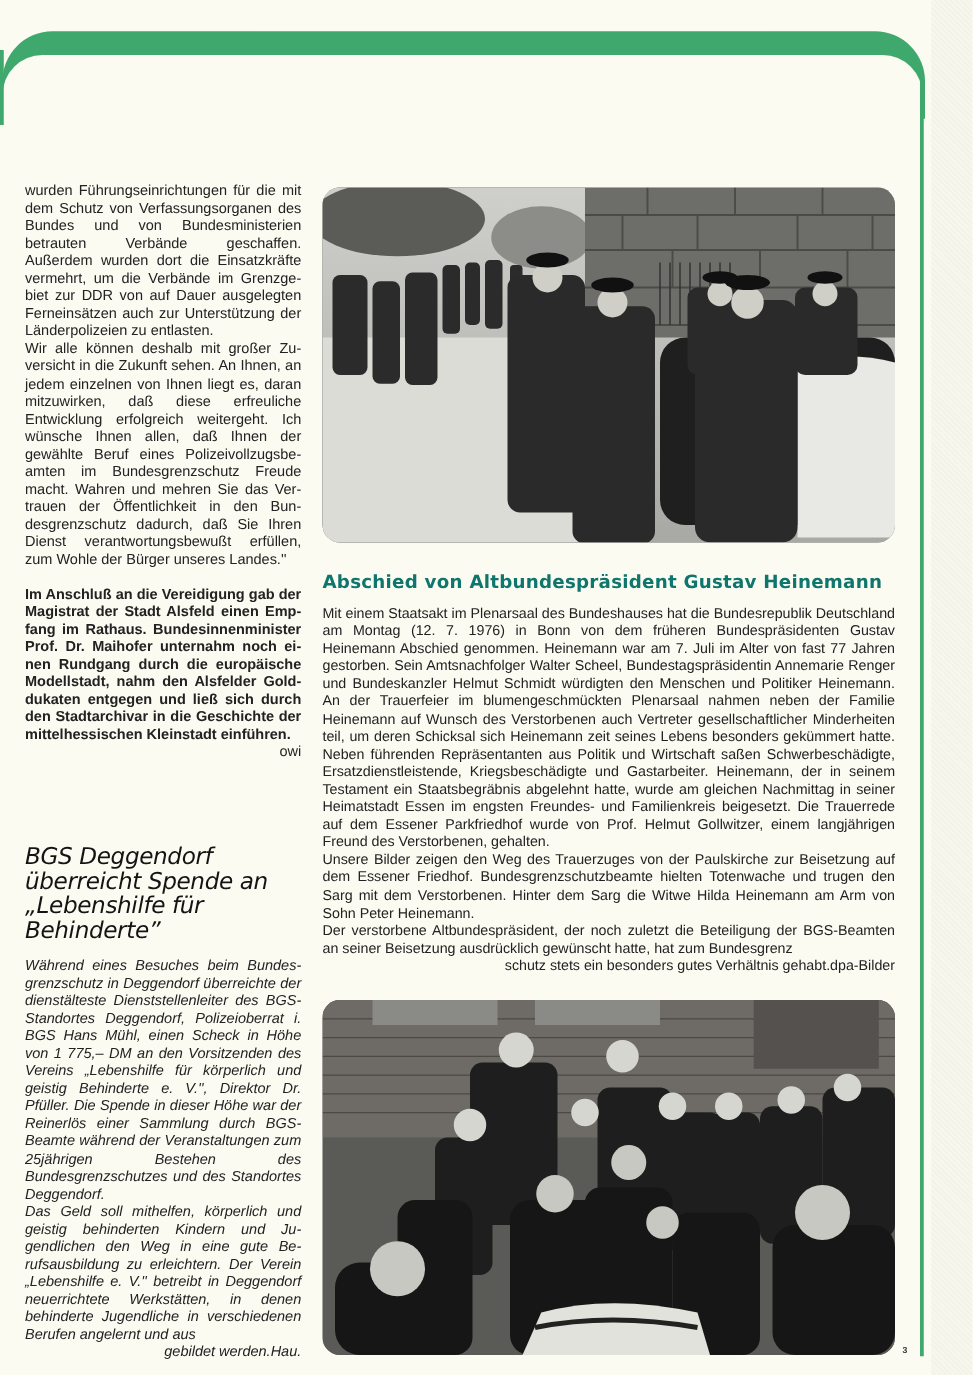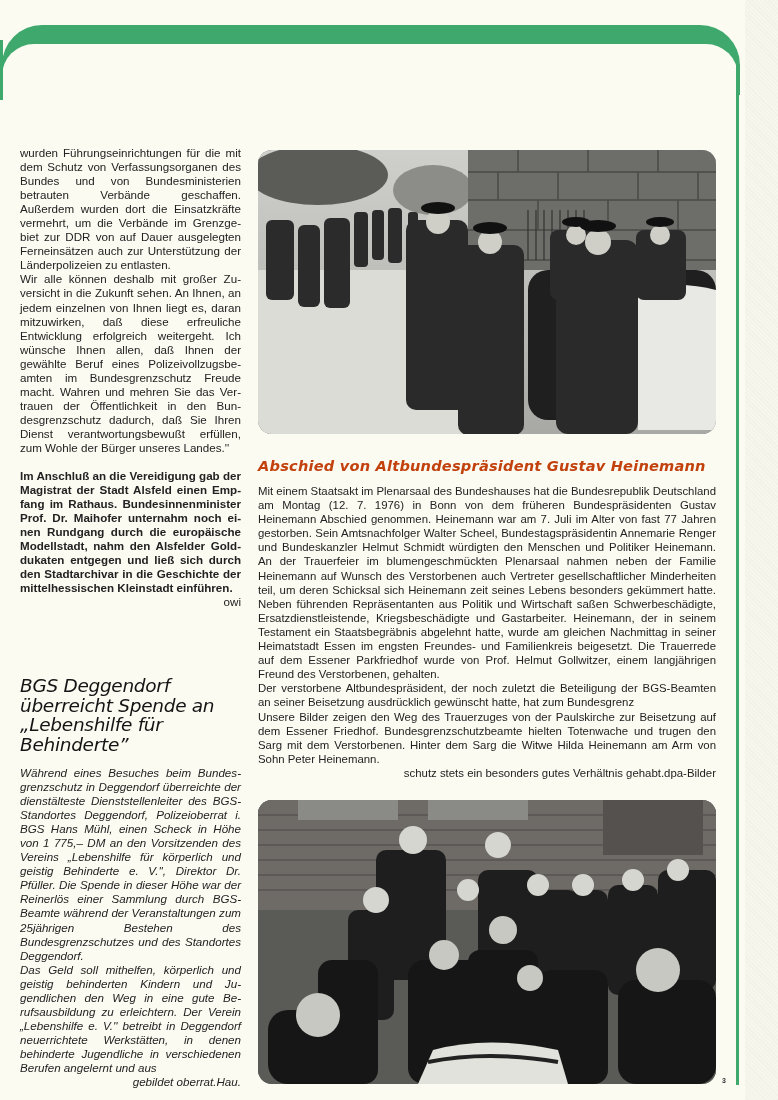--- a/index.html
+++ b/index.html
@@ -99,25 +99,24 @@
     }
     .photo svg { display: block; width: 100%; height: 100%; }
 
     
     .right-headline {
       position: absolute;
       left: 258px; top: 457px;
       width: 470px;
       font-family: "DejaVu Sans", sans-serif;
       font-weight: bold;
-      font-style: italic;
       font-size: 14.6px;
       line-height: 18px;
       letter-spacing: 0.2px;
-      color: #c2410c;
+      color: #0f766e;
       white-space: nowrap;
     }
     .col-right {
       position: absolute;
       left: 258px; top: 484px;
       width: 458px;
       font-size: 11.4px;
       line-height: 14.1px;
       text-align: justify;
       color: #222;
@@ -145,21 +144,21 @@
   <p>Wir alle können deshalb mit großer Zu­versicht in die Zukunft sehen. An Ihnen, an jedem einzelnen von Ihnen liegt es, daran mitzuwirken, daß diese erfreuli­che Entwicklung erfolgreich weitergeht. Ich wünsche Ihnen allen, daß Ihnen der gewählte Beruf eines Polizeivollzugsbe­amten im Bundesgrenzschutz Freude macht. Wahren und mehren Sie das Ver­trauen der Öffentlichkeit in den Bun­desgrenzschutz dadurch, daß Sie Ihren Dienst verantwortungsbewußt erfüllen, zum Wohle der Bürger unseres Landes.''</p>
   <p class="gap-para">Im Anschluß an die Vereidigung gab der Magistrat der Stadt Alsfeld einen Emp­fang im Rathaus. Bundesinnenminister Prof. Dr. Maihofer unternahm noch ei­nen Rundgang durch die europäische Modellstadt, nahm den Alsfelder Gold­dukaten entgegen und ließ sich durch den Stadtarchivar in die Geschichte der mittelhessischen Kleinstadt einführen.</p>
   <p class="sig">owi</p>
 </div>
 
 <h2 class="left-headline">BGS Deggendorf überreicht Spende an „Lebenshilfe für Behinderte”</h2>
 <div class="col-left2">
   <p>Während eines Besuches beim Bundes­grenzschutz in Deggendorf überreichte der dienstälteste Dienststellenleiter des BGS-Standortes Deggendorf, Polizei­oberrat i. BGS Hans Mühl, einen Scheck in Höhe von 1 775,– DM an den Vorsit­zenden des Vereins „Lebenshilfe für körperlich und geistig Behinderte e. V.'', Direktor Dr. Pfüller. Die Spende in dieser Höhe war der Reinerlös einer Sammlung durch BGS-Beamte während der Veran­staltungen zum 25jährigen Bestehen des Bundesgrenzschutzes und des Standortes Deggendorf.</p>
   <p>Das Geld soll mithelfen, körperlich und geistig behinderten Kindern und Ju­gendlichen den Weg in eine gute Be­rufsausbildung zu erleichtern. Der Ver­ein „Lebenshilfe e. V.'' betreibt in Deg­gendorf neuerrichtete Werkstätten, in denen behinderte Jugendliche in ver­schiedenen Berufen angelernt und aus­</p>
   <div class="sig-row">
-    <span>gebildet oberrat.</span>
+    <span>gebildet werden.</span>
     <span>Hau.</span>
   </div>
 </div>
 
 <div class="photo photo-top">
   <svg viewBox="0 0 458 284" preserveAspectRatio="none">
     <defs>
       <linearGradient id="sky1" x1="0" y1="0" x2="0" y2="1">
         <stop offset="0" stop-color="#cfcfcb"></stop>
           <stop offset="1" stop-color="#a8a8a4"></stop>
@@ -215,22 +214,22 @@
       <ellipse cx="318" cy="72" rx="14" ry="5"></ellipse>
         <ellipse cx="340" cy="76" rx="18" ry="6"></ellipse>
         <ellipse cx="402" cy="72" rx="14" ry="5"></ellipse>
     </g>
   </svg>
 </div>
 
 <h2 class="right-headline">Abschied von Altbundespräsident Gustav Heinemann</h2>
 <div class="col-right">
   <p>Mit einem Staatsakt im Plenarsaal des Bundeshauses hat die Bundesrepublik Deutschland am Montag (12. 7. 1976) in Bonn von dem früheren Bundespräsidenten Gustav Heinemann Abschied genommen. Heinemann war am 7. Juli im Alter von fast 77 Jahren gestorben. Sein Amtsnachfolger Walter Scheel, Bundestagspräsidentin Annemarie Renger und Bundeskanzler Helmut Schmidt würdigten den Menschen und Politiker Heinemann. An der Trauerfeier im blumengeschmückten Plenarsaal nahmen neben der Familie Heinemann auf Wunsch des Verstorbenen auch Vertreter gesellschaftlicher Minderheiten teil, um deren Schicksal sich Heinemann zeit seines Lebens besonders gekümmert hatte. Neben führenden Repräsentanten aus Poli­tik und Wirtschaft saßen Schwerbeschädigte, Ersatzdienstleistende, Kriegsbeschä­digte und Gastarbeiter. Heinemann, der in seinem Testament ein Staatsbegräbnis abgelehnt hatte, wurde am gleichen Nachmittag in seiner Heimatstadt Essen im eng­sten Freundes- und Familienkreis beigesetzt. Die Trauerrede auf dem Essener Park­friedhof wurde von Prof. Helmut Gollwitzer, einem langjährigen Freund des Verstor­benen, gehalten.</p>
+  <p>Unsere Bilder zeigen den Weg des Trauerzuges von der Paulskirche zur Beisetzung auf dem Essener Friedhof. Bundesgrenzschutzbeamte hielten Totenwache und tru­gen den Sarg mit dem Verstorbenen. Hinter dem Sarg die Witwe Hilda Heinemann am Arm von Sohn Peter Heinemann.</p>
   <p>Der verstorbene Altbundespräsident, der noch zuletzt die Beteiligung der BGS-Be­amten an seiner Beisetzung ausdrücklich gewünscht hatte, hat zum Bundesgrenz­</p>
-  <p>Unsere Bilder zeigen den Weg des Trauerzuges von der Paulskirche zur Beisetzung auf dem Essener Friedhof. Bundesgrenzschutzbeamte hielten Totenwache und tru­gen den Sarg mit dem Verstorbenen. Hinter dem Sarg die Witwe Hilda Heinemann am Arm von Sohn Peter Heinemann.</p>
   <div class="sig-row">
     <span>schutz stets ein besonders gutes Verhältnis gehabt.</span>
     <span>dpa-Bilder</span>
   </div>
 </div>
 
 <div class="photo photo-bottom">
   <svg viewBox="0 0 458 284" preserveAspectRatio="none">
     <rect width="458" height="284" fill="#5a5a57"></rect>
 

